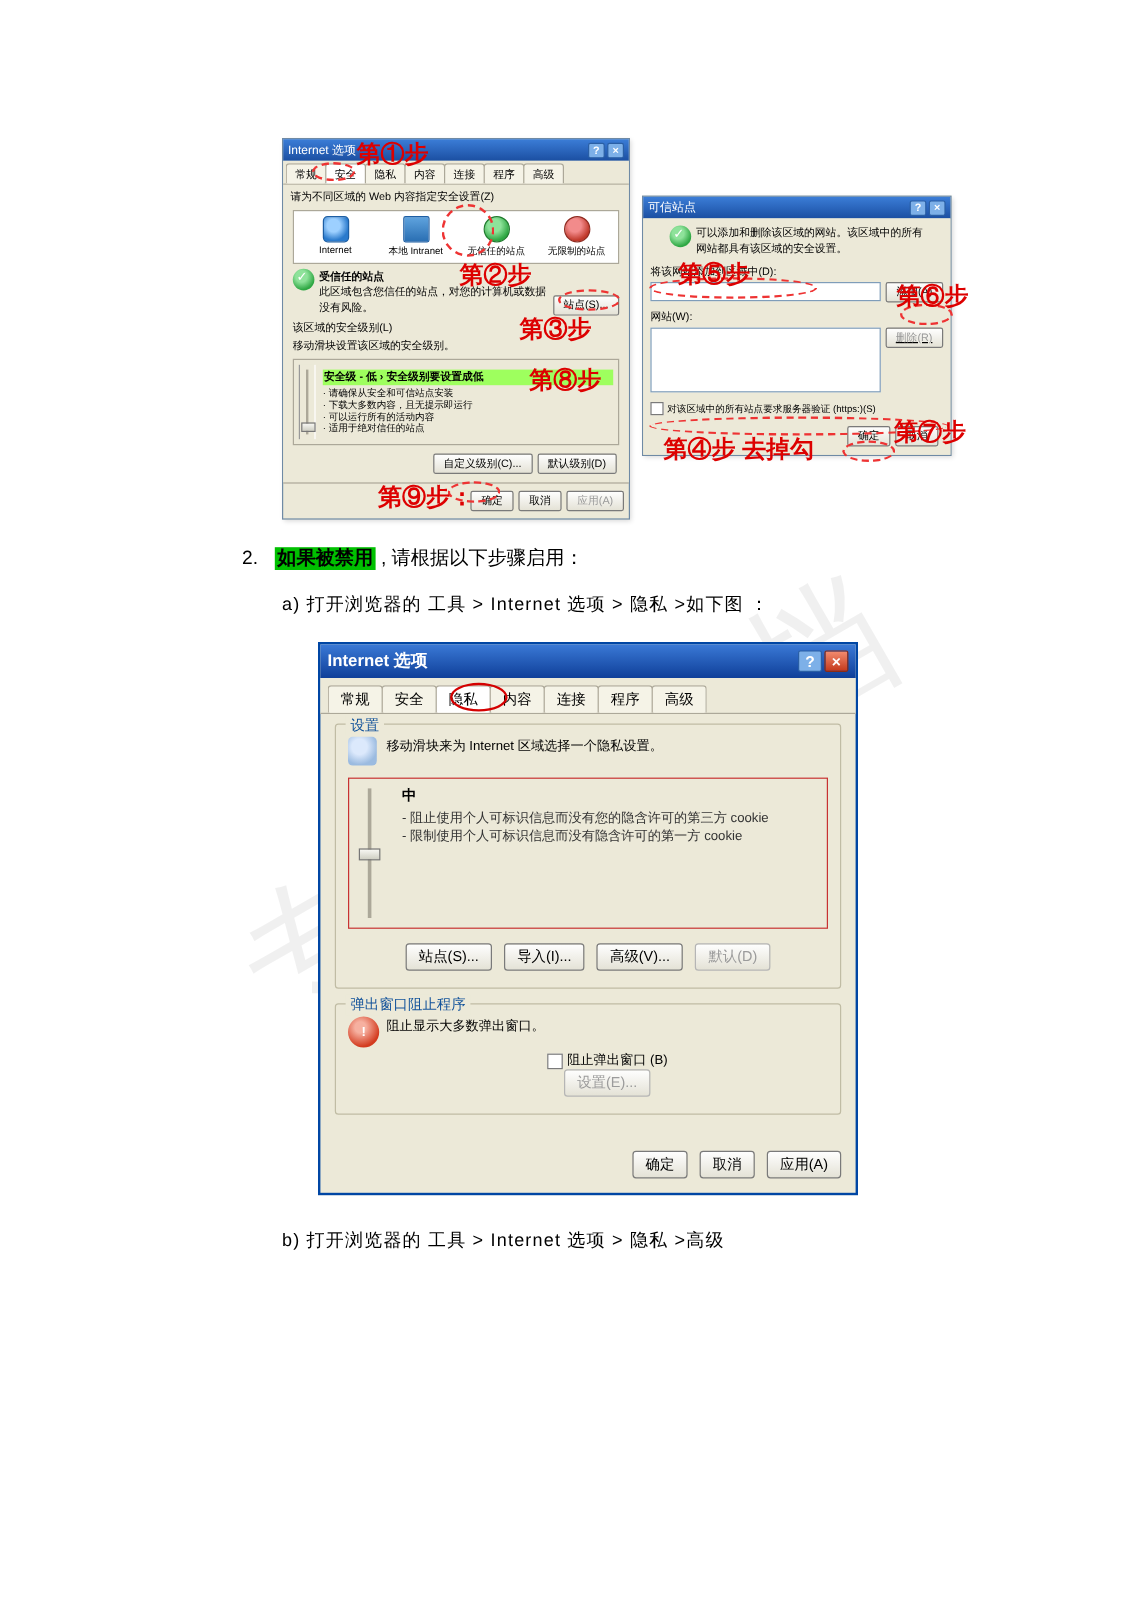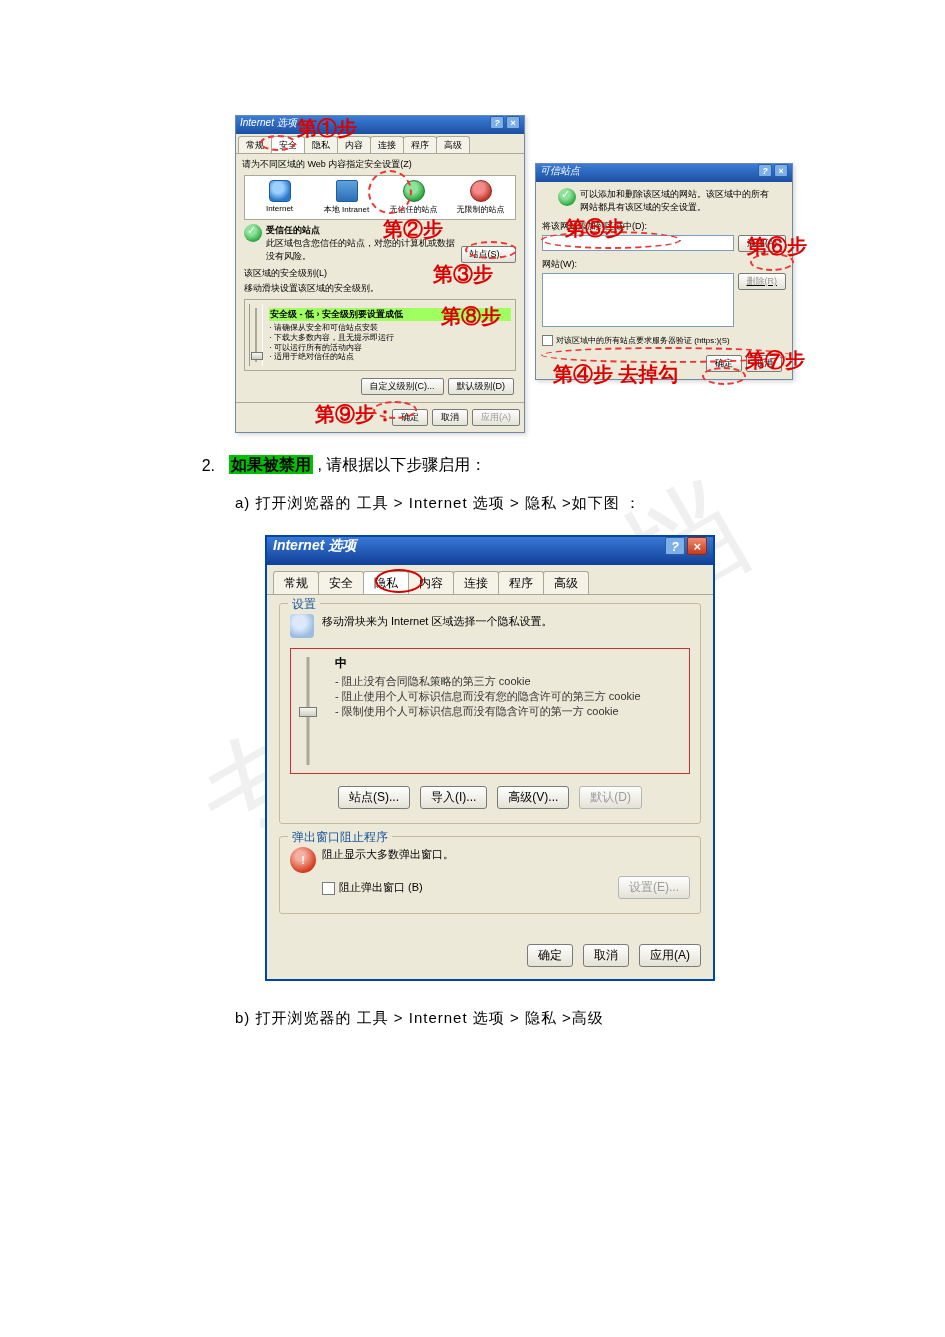--- a/index.html
+++ b/index.html
@@ -34,24 +34,24 @@
       background: #ece9d8;
       border: 1px solid #6f8aa5;
       font-size: 9px;
       box-shadow: 2px 2px 4px rgba(0,0,0,0.15);
     }
     .titlebar {
       height: 18px;
       background: linear-gradient(to bottom, #3b7dd7, #1b4fa2);
       color: #fff;
       display: flex;
+      align-items: center;
       padding: 0 4px;
       font-size: 10px;
       justify-content: space-between;
-      font-style: italic;
     }
     .winctl { display: flex; gap: 2px; }
     .winctl span {
       width: 14px; height: 13px;
       background: #7db0e8;
       border: 1px solid #2a5fa5;
       border-radius: 2px;
       display: inline-flex; align-items: center; justify-content: center;
       color: #fff; font-weight: bold; font-size: 9px;
     }
@@ -302,40 +302,39 @@
           <div class="hint-ic"></div>
           <div>移动滑块来为 Internet 区域选择一个隐私设置。</div>
         </div>
         <div class="slider-row">
           <div class="vslider2">
               <div class="thumb"></div>
             </div>
           <div style="flex:1;">
             <div class="level-title">中</div>
             <ul>
-              <li>阻止没有合同隐私策略的第三方 cookie</li>
               <li>阻止使用个人可标识信息而没有您的隐含许可的第三方 cookie</li>
               <li>限制使用个人可标识信息而没有隐含许可的第一方 cookie</li>
             </ul>
           </div>
         </div>
         <div class="btnrow">
           <span class="btn2">站点(S)...</span>
           <span class="btn2">导入(I)...</span>
           <span class="btn2">高级(V)...</span>
           <span class="btn2 dis">默认(D)</span>
         </div>
       </div>
       <div class="grp">
         <span class="grp-title">弹出窗口阻止程序</span>
         <div style="display:flex; align-items:flex-start;">
           <div class="stopicon">!</div>
           <div style="flex:1;">
             <div>阻止显示大多数弹出窗口。</div>
-            <div style="margin-top:14px; display:flex; align-items:center; justify-content:space-between;">
+            <div style="margin-top:14px; display:flex; align-items:center; justify-content:space-between;flex-direction:column;">
               <span><span class="chk2"></span><span>阻止弹出窗口 (B)</span></span>
               <span class="btn2 dis">设置(E)...</span>
             </div>
           </div>
         </div>
       </div>
     </div>
     <div class="btnrow2">
       <span class="btn2">确定</span>
       <span class="btn2">取消</span>

